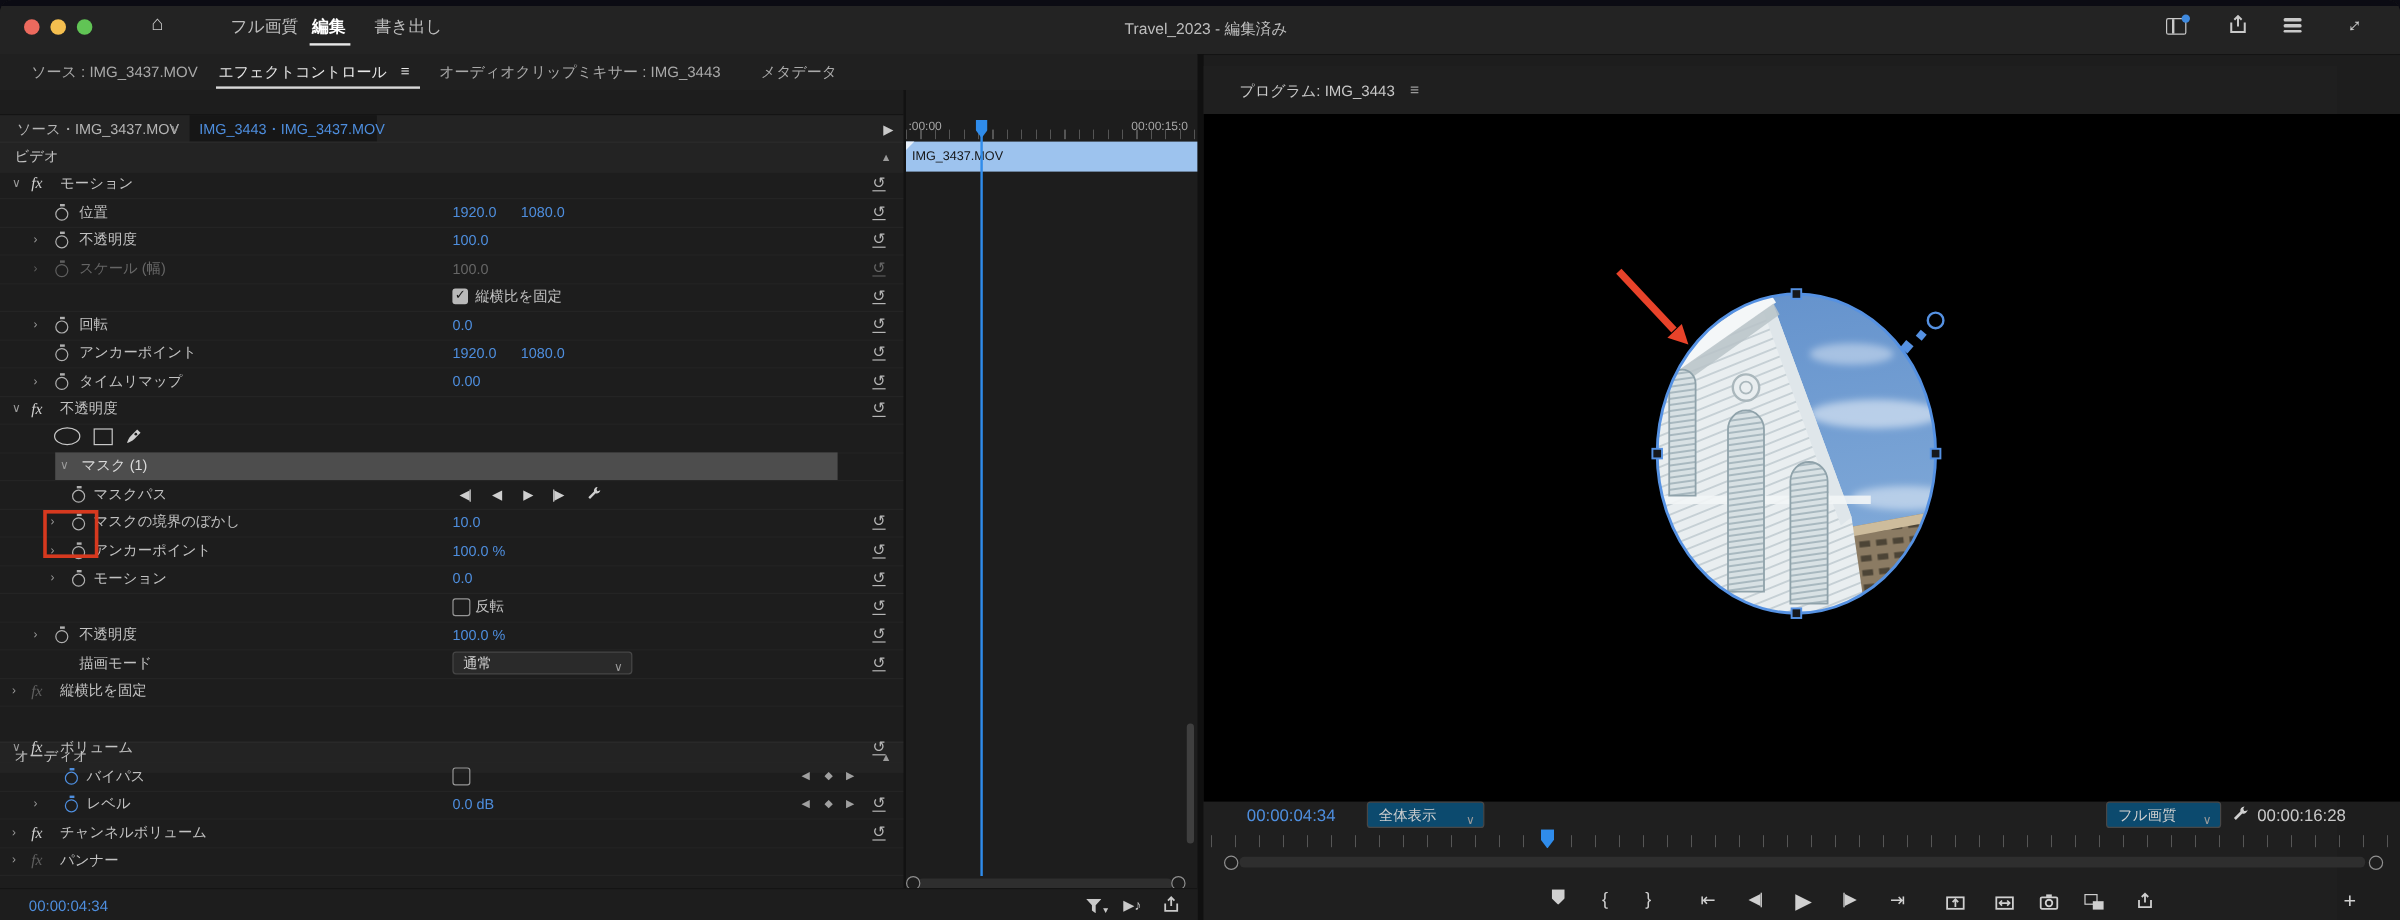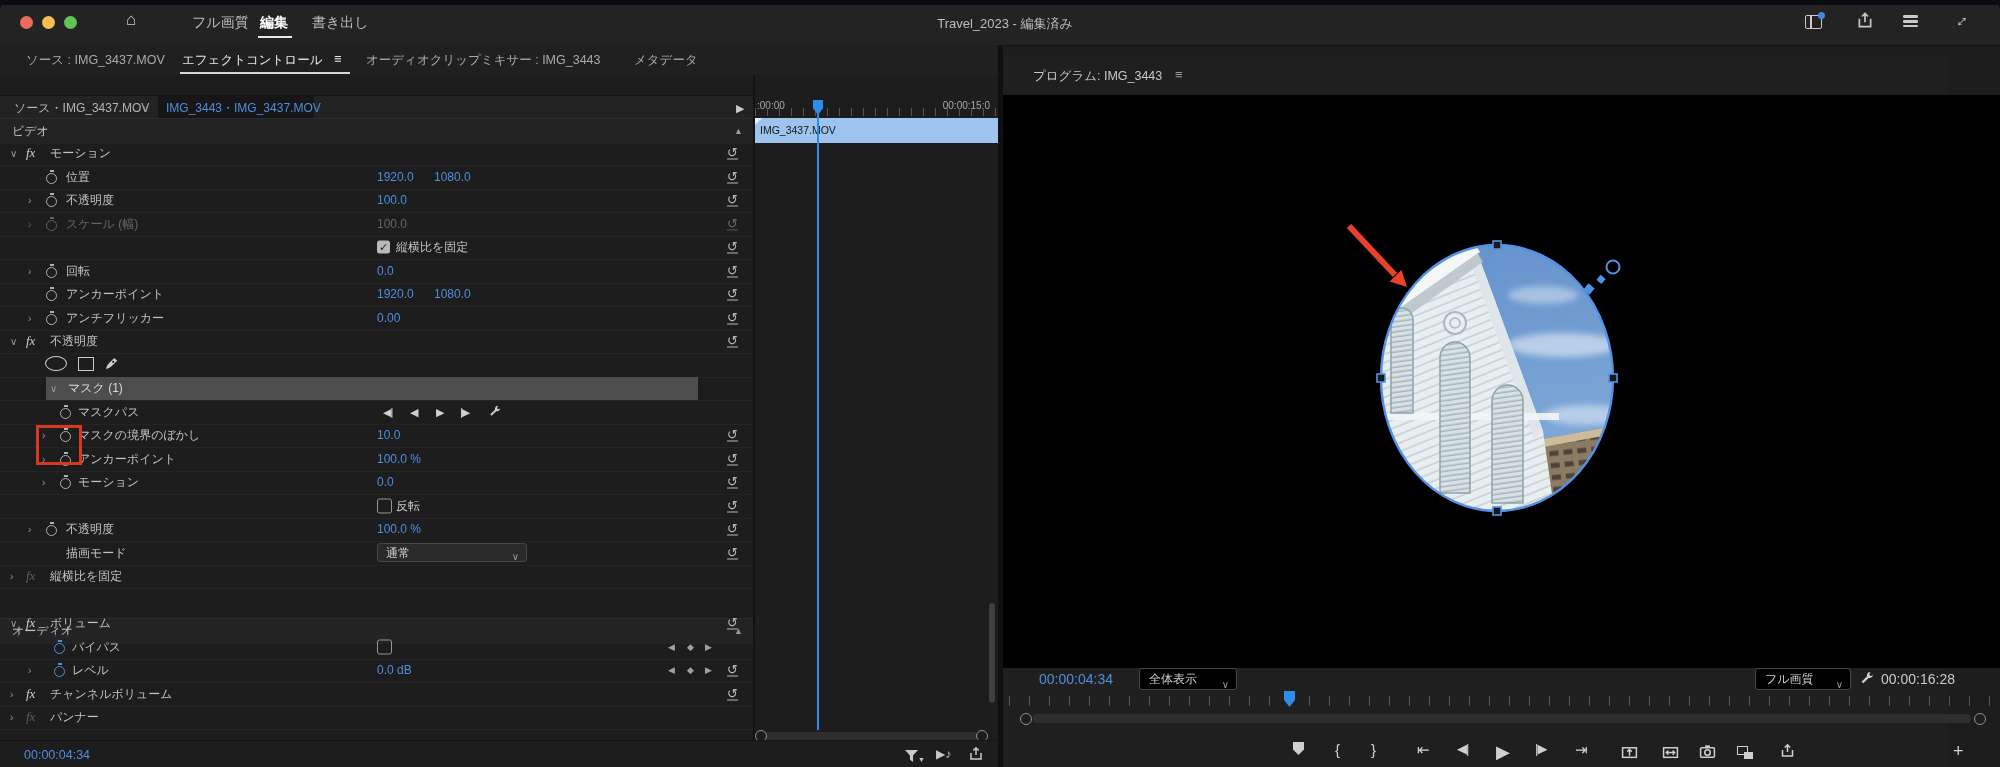--- a/index.html
+++ b/index.html
@@ -72,21 +72,21 @@
   #tl-line{position:absolute;left:62px;top:38px;width:2px;height:617px;background:#2f8ceb;}
   .sb-circle{position:absolute;width:10px;height:10px;border:1.6px solid #8f8f8f;border-radius:50%;background:#1d1d1d;}
   #tl-hscroll{position:absolute;left:10px;top:657px;width:212px;height:9px;background:#2e2e2e;border-radius:4px;}
   #tl-vscroll{position:absolute;right:3px;top:528px;width:6px;height:100px;background:#3f3f3f;border-radius:3px;}
   
   #program{position:absolute;left:1003px;top:55px;width:945px;height:722px;background:#1f1f1f;}
   #prog-tab{position:absolute;left:30px;top:13px;font-size:12.5px;color:#c8c8c8;}
   #prog-menu{position:absolute;left:172px;top:12px;font-size:13px;color:#9a9a9a;}
   #video{position:absolute;left:0;top:40px;width:997px;height:573px;background:#000;}
   .ptc{position:absolute;font-size:14px;}
-  .pdd{position:absolute;height:22px;background:#000000;border:1px solid #474747;border-radius:3px;
+  .pdd{position:absolute;height:22px;background:#0c4a6e;border:1px solid #474747;border-radius:3px;
        font-size:12px;color:#d0d0d0;line-height:21px;padding:0 22px 0 9px;box-sizing:border-box;white-space:nowrap;}
   .pdd .cv{right:7px;left:auto;top:5px;}
   #scrub-ticks{position:absolute;left:6px;top:641px;width:985px;height:10px;
       background:repeating-linear-gradient(90deg,#565656 0 1px,transparent 1px 20px);}
   #prog-playhead{position:absolute;left:281px;top:636px;width:11px;height:16px;background:#2f8ceb;
       clip-path:polygon(0 0,100% 0,100% 55%,50% 100%,0 55%);}
   #prog-hscroll{position:absolute;left:30px;top:659px;width:938px;height:9px;background:#2e2e2e;border-radius:4px;}
   .tbtn{position:absolute;top:686px;color:#d0d0d0;font-size:15px;text-align:center;}
   .tbtn.big{font-size:18px;}
   .svgi{display:inline-block;vertical-align:middle;}
@@ -206,21 +206,21 @@
       <span class="sw vc" style="left:46px"></span>
       <span class="lbl vc" style="left:66px">アンカーポイント</span>
       <span class="val vc" style="left:377px">1920.0</span>
       <span class="val vc" style="left:434px">1080.0</span>
       <span class="rst vc">↺</span>
     </div>
 
     <div class="erow" style="top:231px">
       <span class="cv vc" style="left:28px">›</span>
       <span class="sw vc" style="left:46px"></span>
-      <span class="lbl vc" style="left:66px">アンチフリッカー</span>
+      <span class="lbl vc" style="left:66px">タイムリマップ</span>
       <span class="val vc" style="left:377px">0.00</span>
       <span class="rst vc">↺</span>
     </div>
 
     <div class="erow" style="top:254.5px">
       <span class="cv vc" style="left:10px">∨</span>
       <span class="fxg vc" style="left:26px">fx</span>
       <span class="lbl vc" style="left:50px">不透明度</span>
       <span class="rst vc">↺</span>
     </div>

